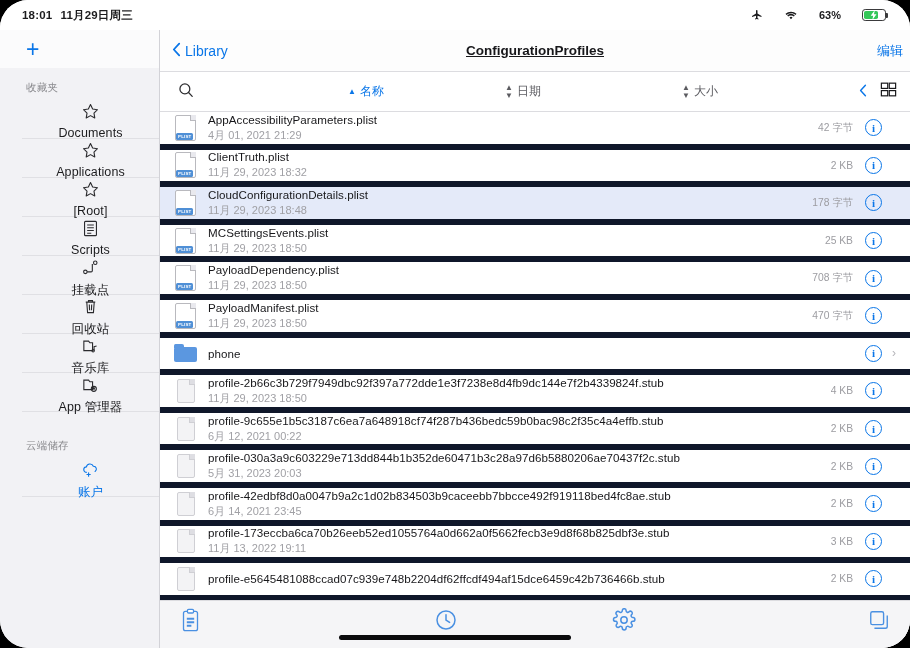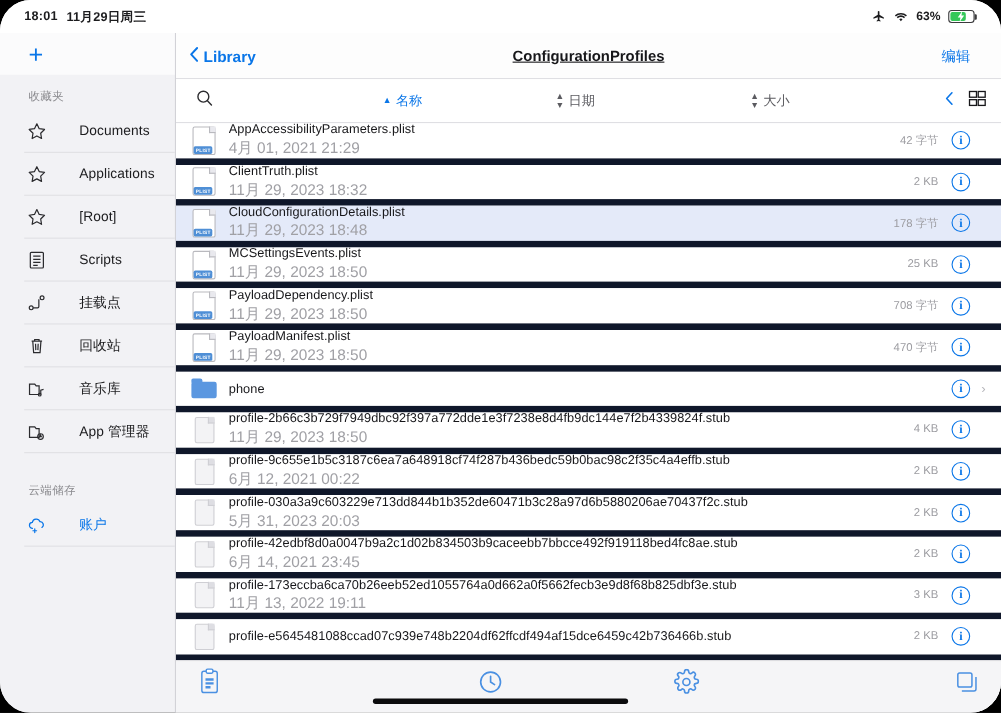--- a/index.html
+++ b/index.html
@@ -24,21 +24,21 @@
     z-index: 20;
   }
   .sb-left {
     display: flex; align-items: center; gap: 8px;
     margin-left: 22px;
     font-size: 11.5px; color: #1c1c1e; font-weight: 600;
     letter-spacing: 0.2px;
   }
   .sb-right {
     margin-left: auto; margin-right: 24px;
-    display: flex; align-items: center; gap: 7px;
+    display: flex; align-items: center; gap: 21px;
     font-size: 11px; color: #1c1c1e; font-weight: 600;
   }
   .sb-ico { display: inline-flex; align-items: center; }
   .battery {
     position: relative; width: 24px; height: 12px;
     border: 1.2px solid #3a3a3c; border-radius: 3.2px;
     display: inline-block;
   }
   .battery::after {
     content: ""; position: absolute; right: -3.4px; top: 3.4px;
@@ -67,22 +67,23 @@
   .plus {
     color: #0a76e8; font-size: 23px; line-height: 1;
     font-weight: 300; cursor: pointer;
   }
   .side-section {
     padding: 13px 0 5px 26px;
     font-size: 10.5px; color: #8a8a8e; letter-spacing: 0.2px;
   }
   .side-item {
     display: flex; align-items: center;
-    height: 38px; padding-left: 22px; gap: 28px;
+    height: 38px; padding-left: 22px; gap: 4px;
     cursor: pointer;
+    flex-direction: column;
   }
   .side-item .lbl {
     font-size: 12.5px; color: #1c1c1e; letter-spacing: 0.1px;
   }
   .side-icn {
     width: 22px; height: 22px; flex: 0 0 22px;
     display: flex; align-items: center; justify-content: center;
     color: #2b2b2e;
   }
   .side-icn.blue { color: #0a76e8; }
@@ -100,30 +101,29 @@
   #navbar {
     position: relative; height: 42px;
     display: flex; align-items: center;
     border-bottom: 1px solid #dcdce0;
     background: #fdfdfd;
   }
   .nav-back {
     display: flex; align-items: center; gap: 4px;
     margin-left: 12px; color: #0a76e8; font-size: 14px;
     cursor: pointer;
-    font-weight: bold;
   }
   .nav-title {
     position: absolute; left: 0; right: 0; text-align: center;
     font-size: 13.5px; font-weight: 600; color: #17171a;
     pointer-events: none;
     text-decoration: underline;
   }
   .nav-edit {
-    margin-left: auto; margin-right: 28px;
+    margin-left: auto; margin-right: 7px;
     color: #0a76e8; font-size: 13px; cursor: pointer; text-align: right;
   }
   
   #sortbar {
     height: 40px; display: flex; align-items: center;
     border-bottom: 1px solid #dcdce0;
     background: #ffffff; position: relative;
   }
   .search-btn {
     margin-left: 14px; width: 24px; height: 24px;
@@ -156,21 +156,21 @@
     width: 23px; flex: 0 0 23px; height: 28px;
     margin-right: 11px;
     display: flex; align-items: center; justify-content: center;
   }
   .row-text { flex: 1 1 auto; min-width: 0; overflow: hidden; }
   .row-name {
     font-size: 11.6px; color: #17171a; white-space: nowrap;
     overflow: hidden; text-overflow: ellipsis; letter-spacing: 0.05px;
   }
   .row-sub {
-    font-size: 14px; color: #a0a0a5; margin-top: 2px;
+    font-size: 11px; color: #a0a0a5; margin-top: 2px;
     white-space: nowrap;
   }
   .row-size {
     font-size: 10.3px; color: #9c9ca1; margin-right: 12px;
     white-space: nowrap; flex: 0 0 auto; margin-left: 28px;
   }
   .info-btn {
     width: 17px; height: 17px; flex: 0 0 17px;
     border: 1.3px solid #0a76e8; border-radius: 50%;
     color: #0a76e8; font-size: 11px; font-weight: 600;

